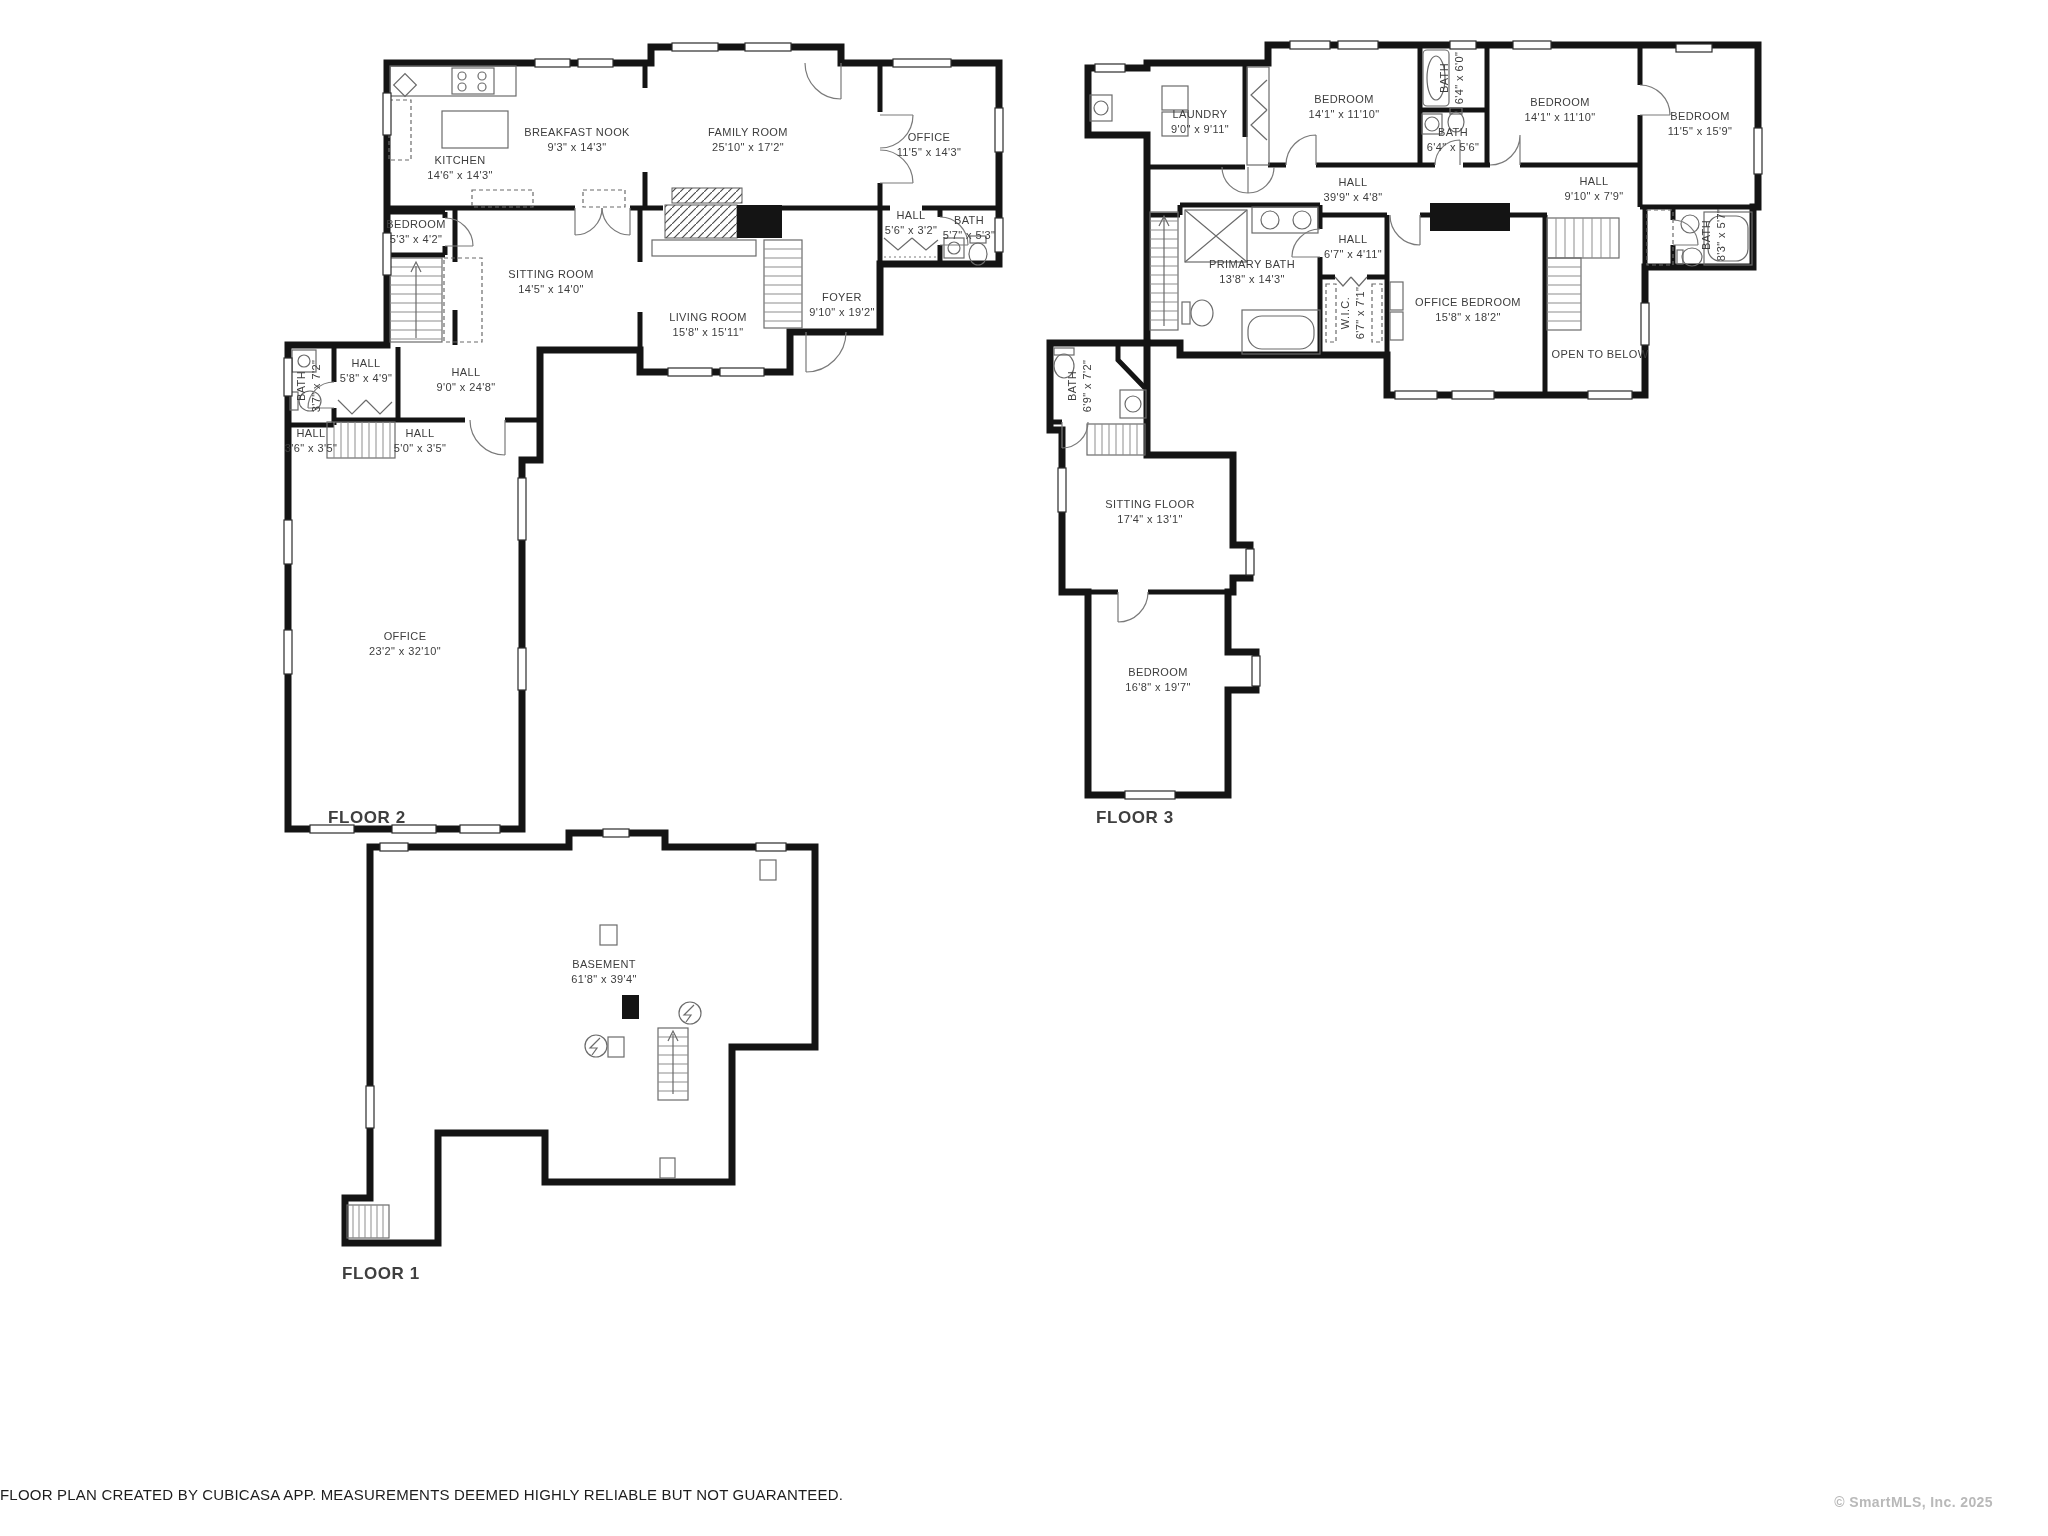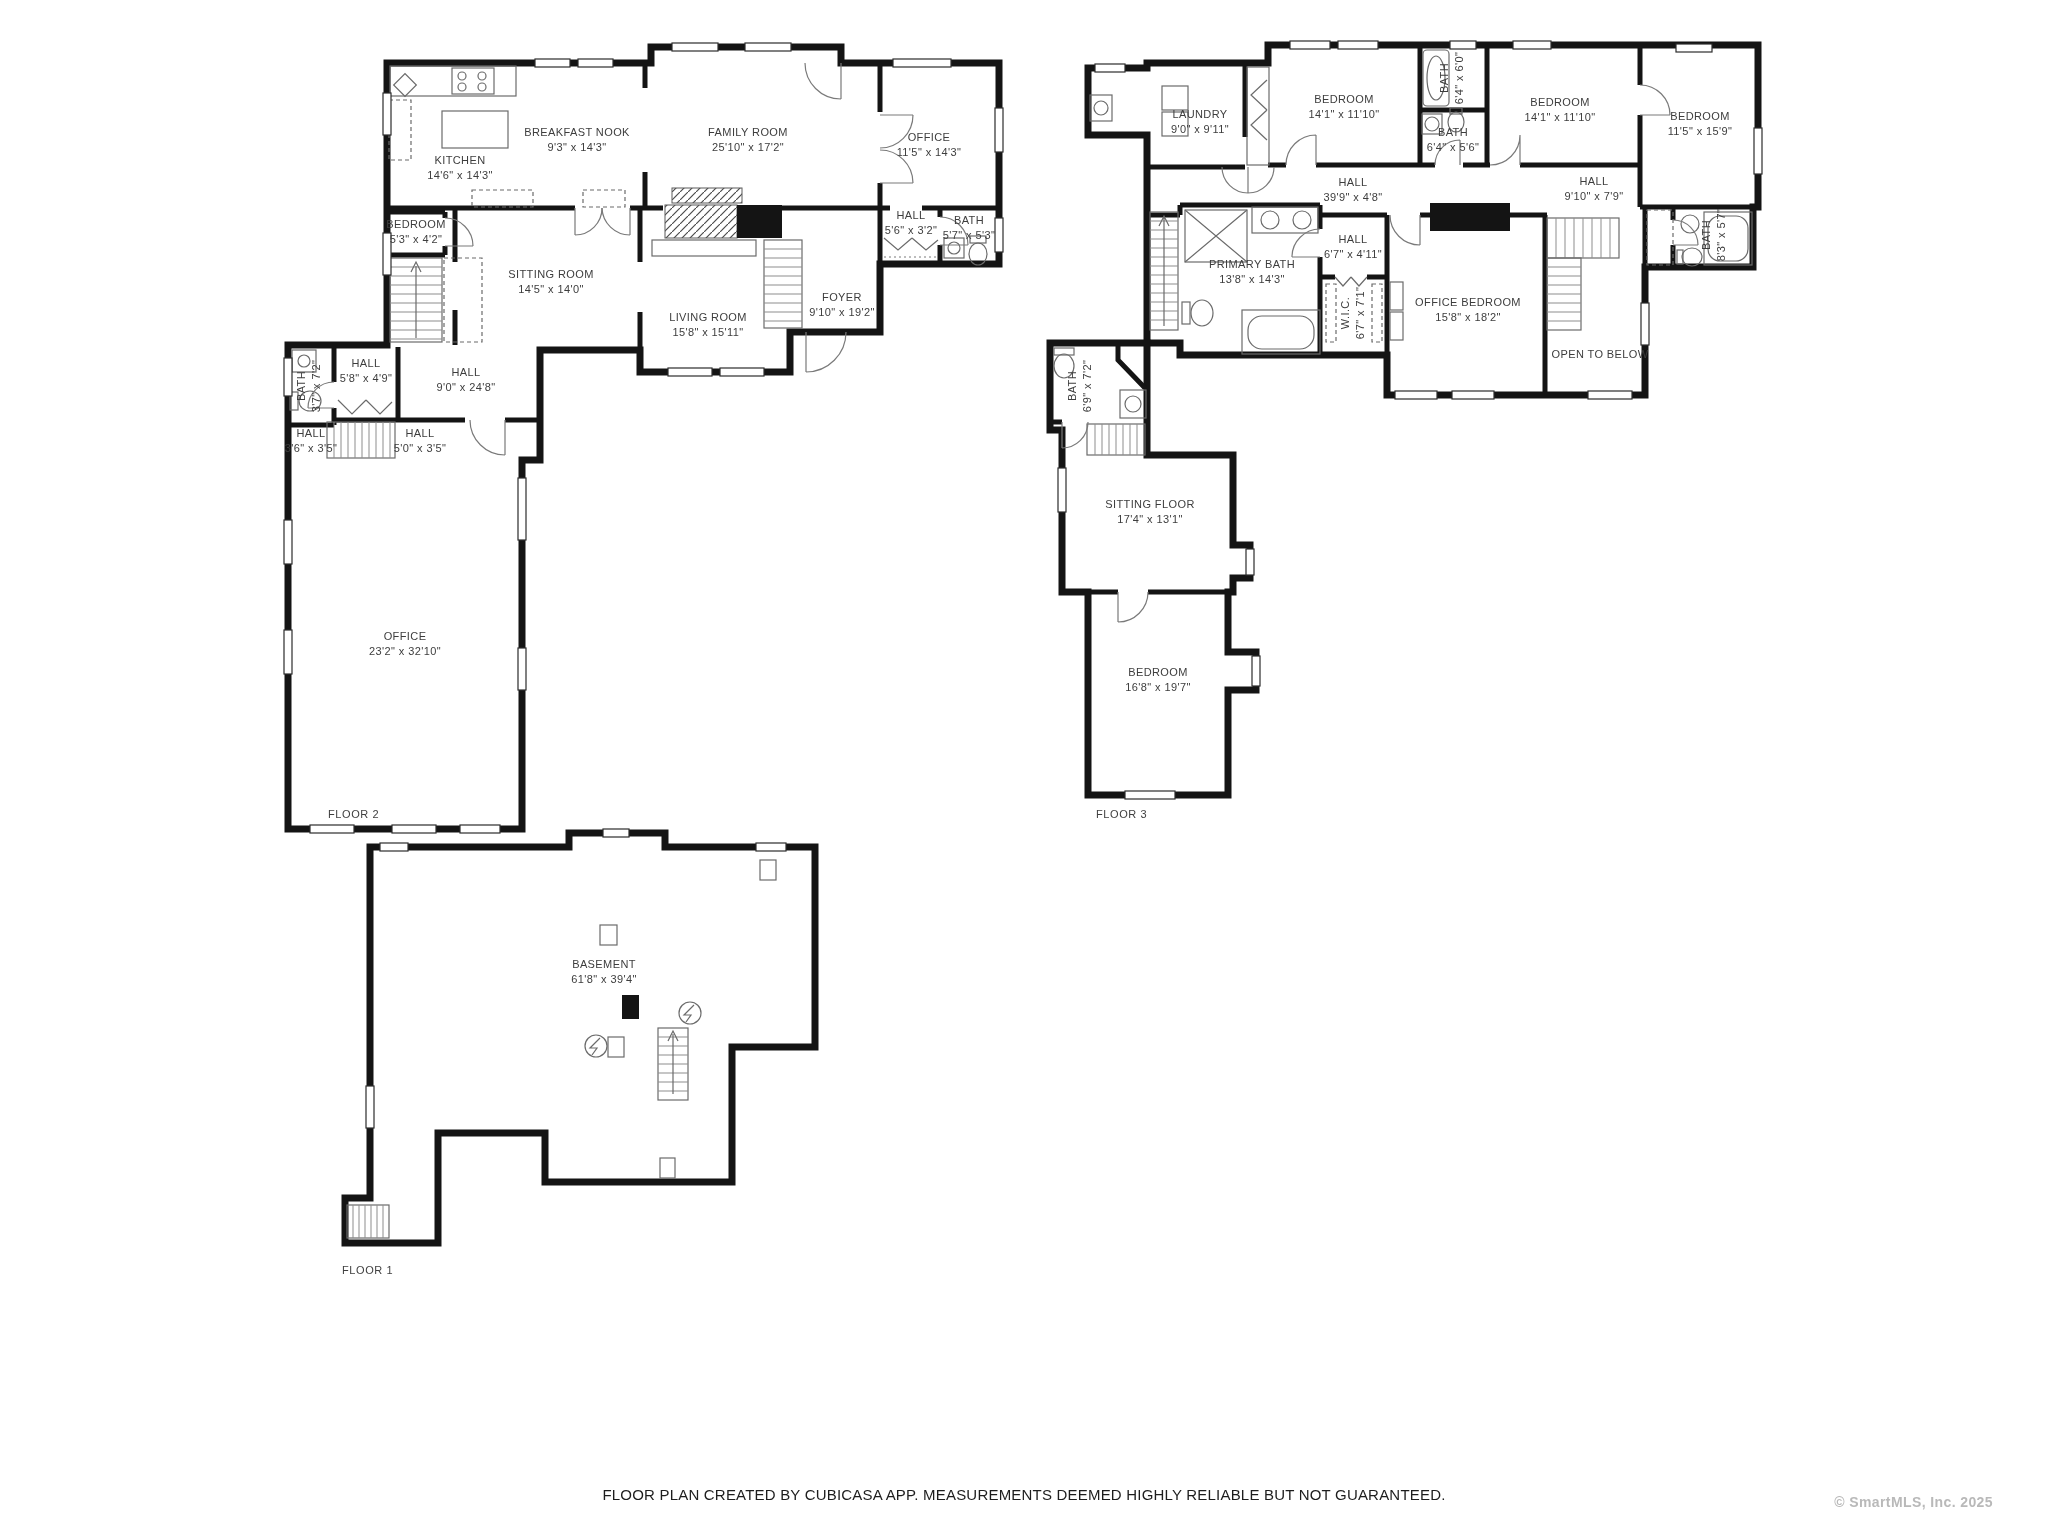--- a/index.html
+++ b/index.html
@@ -12,22 +12,22 @@
   .thin-d{ fill:none; stroke:#6b6b6b; stroke-width:1.2; stroke-dasharray:4 3; }
   .dot   { fill:none; stroke:#7a7a7a; stroke-width:1; stroke-dasharray:2 3; }
   .tread { fill:none; stroke:#8d8d8d; stroke-width:1; }
   .arc   { fill:none; stroke:#7a7a7a; stroke-width:1.2; }
   .win   { fill:#ffffff; stroke:#2c2c2c; stroke-width:1.2; }
   .blk   { fill:#141414; stroke:none; }
   .hat   { fill:url(#diag); stroke:#5a5a5a; stroke-width:1; }
   .rl { position:absolute; transform:translate(-50%,-50%); text-align:center; white-space:nowrap;
         color:#3d3d3d; font-size:11px; line-height:15px; letter-spacing:.4px; }
   .rl.vert { transform:translate(-50%,-50%) rotate(-90deg); }
-  .fl-label { position:absolute; color:#3f3f3f; font-size:11px; letter-spacing:.6px; }
-  .footer { position:absolute; top:1486px; left:0; width:2048px; text-align:center;
+  .fl-label { position:absolute; color:#3f3f3f; font-size:17px; letter-spacing:.6px;font-weight:bold; }
+  .footer { position:absolute; top:1486px; left:0; width:2048px; 
             color:#1d1d1d; font-size:15px; letter-spacing:.2px; }
   .wm { position:absolute; top:1494px; right:55px; color:#b9b9b9; font-weight:bold;
         font-size:14px; letter-spacing:.4px;text-align:right; }
 </style>
 </head>
 <body>
 
 <div class="page">
 
 <svg class="plan" width="2048" height="1536" viewBox="0 0 2048 1536">

